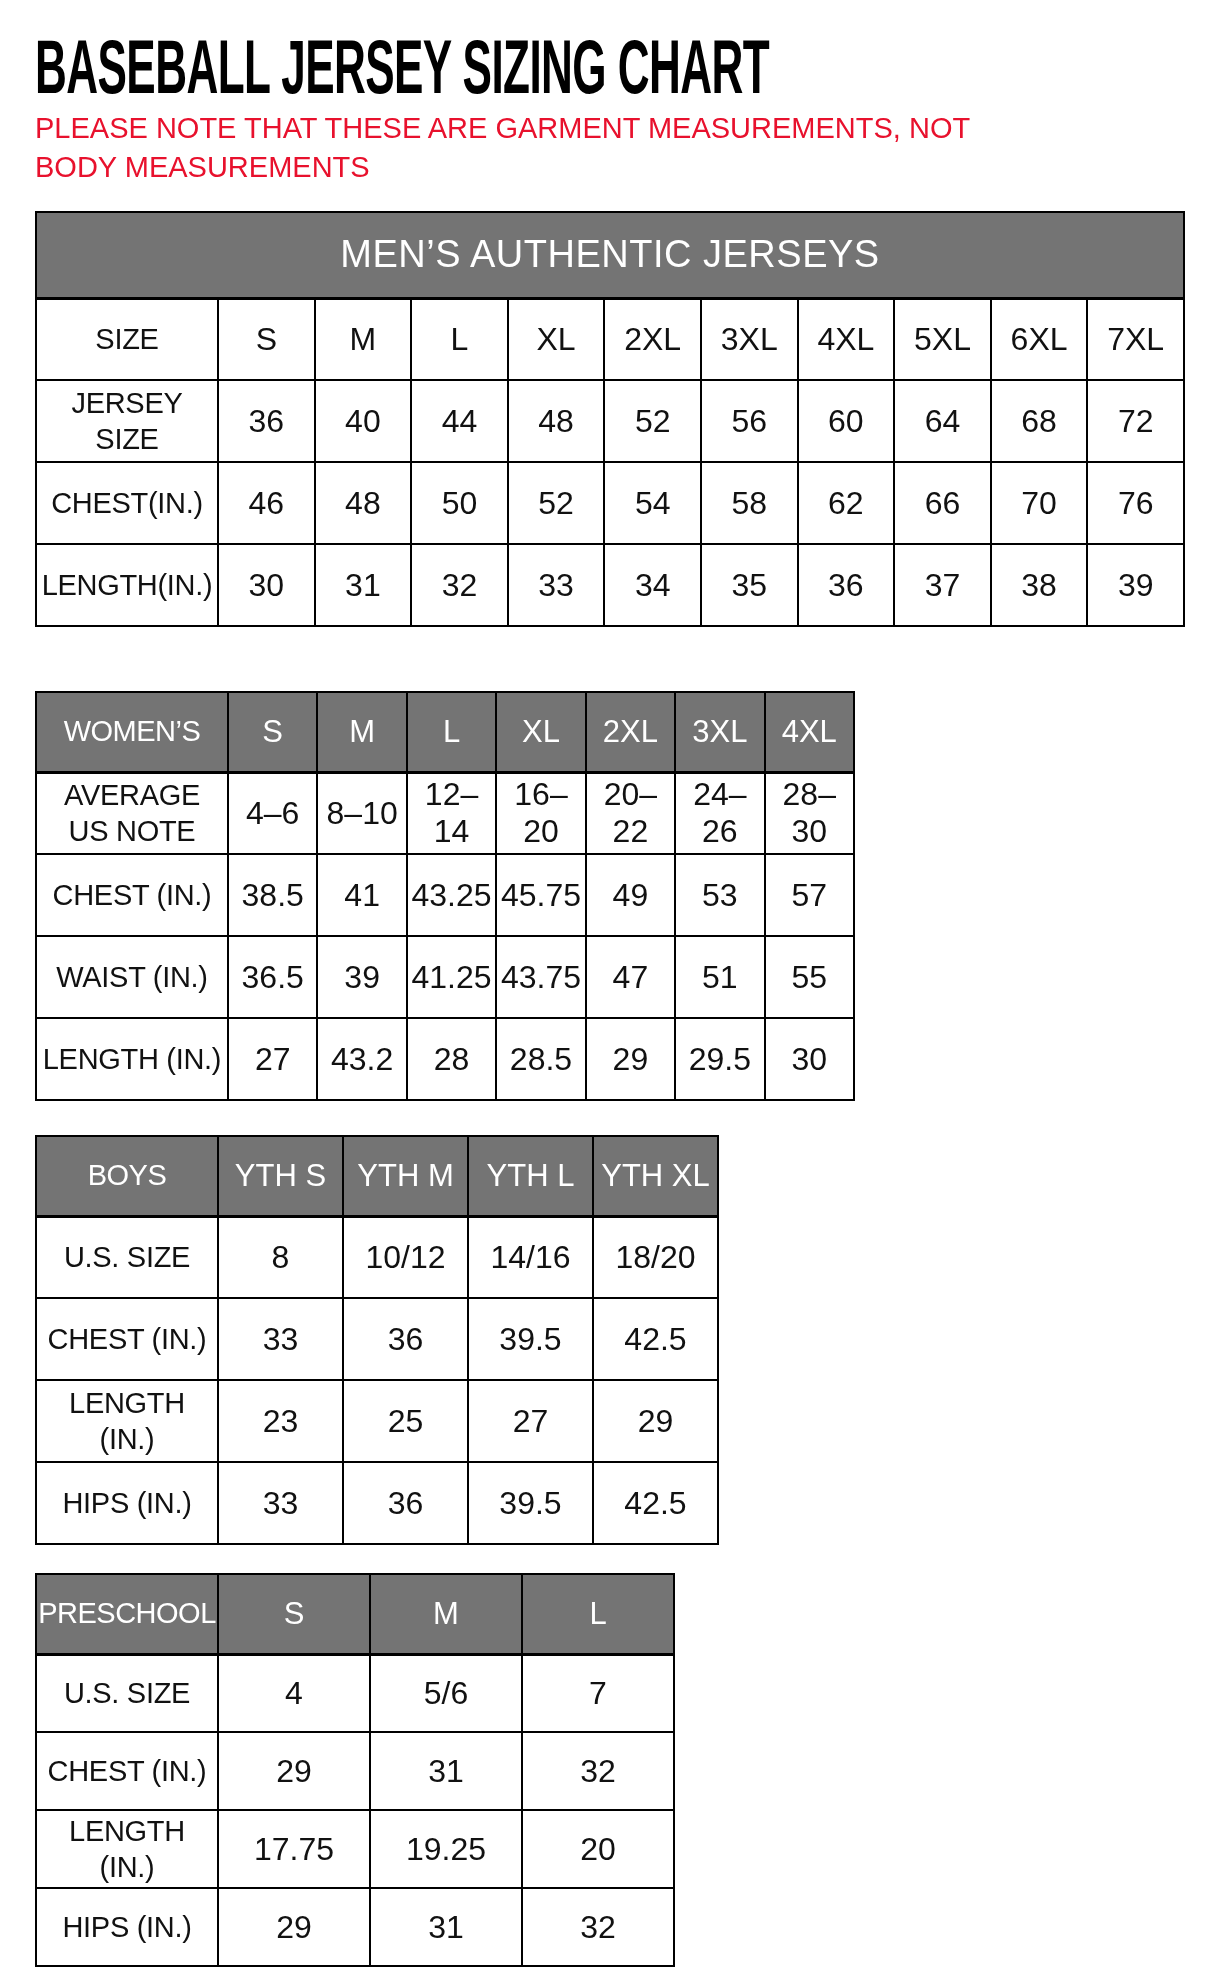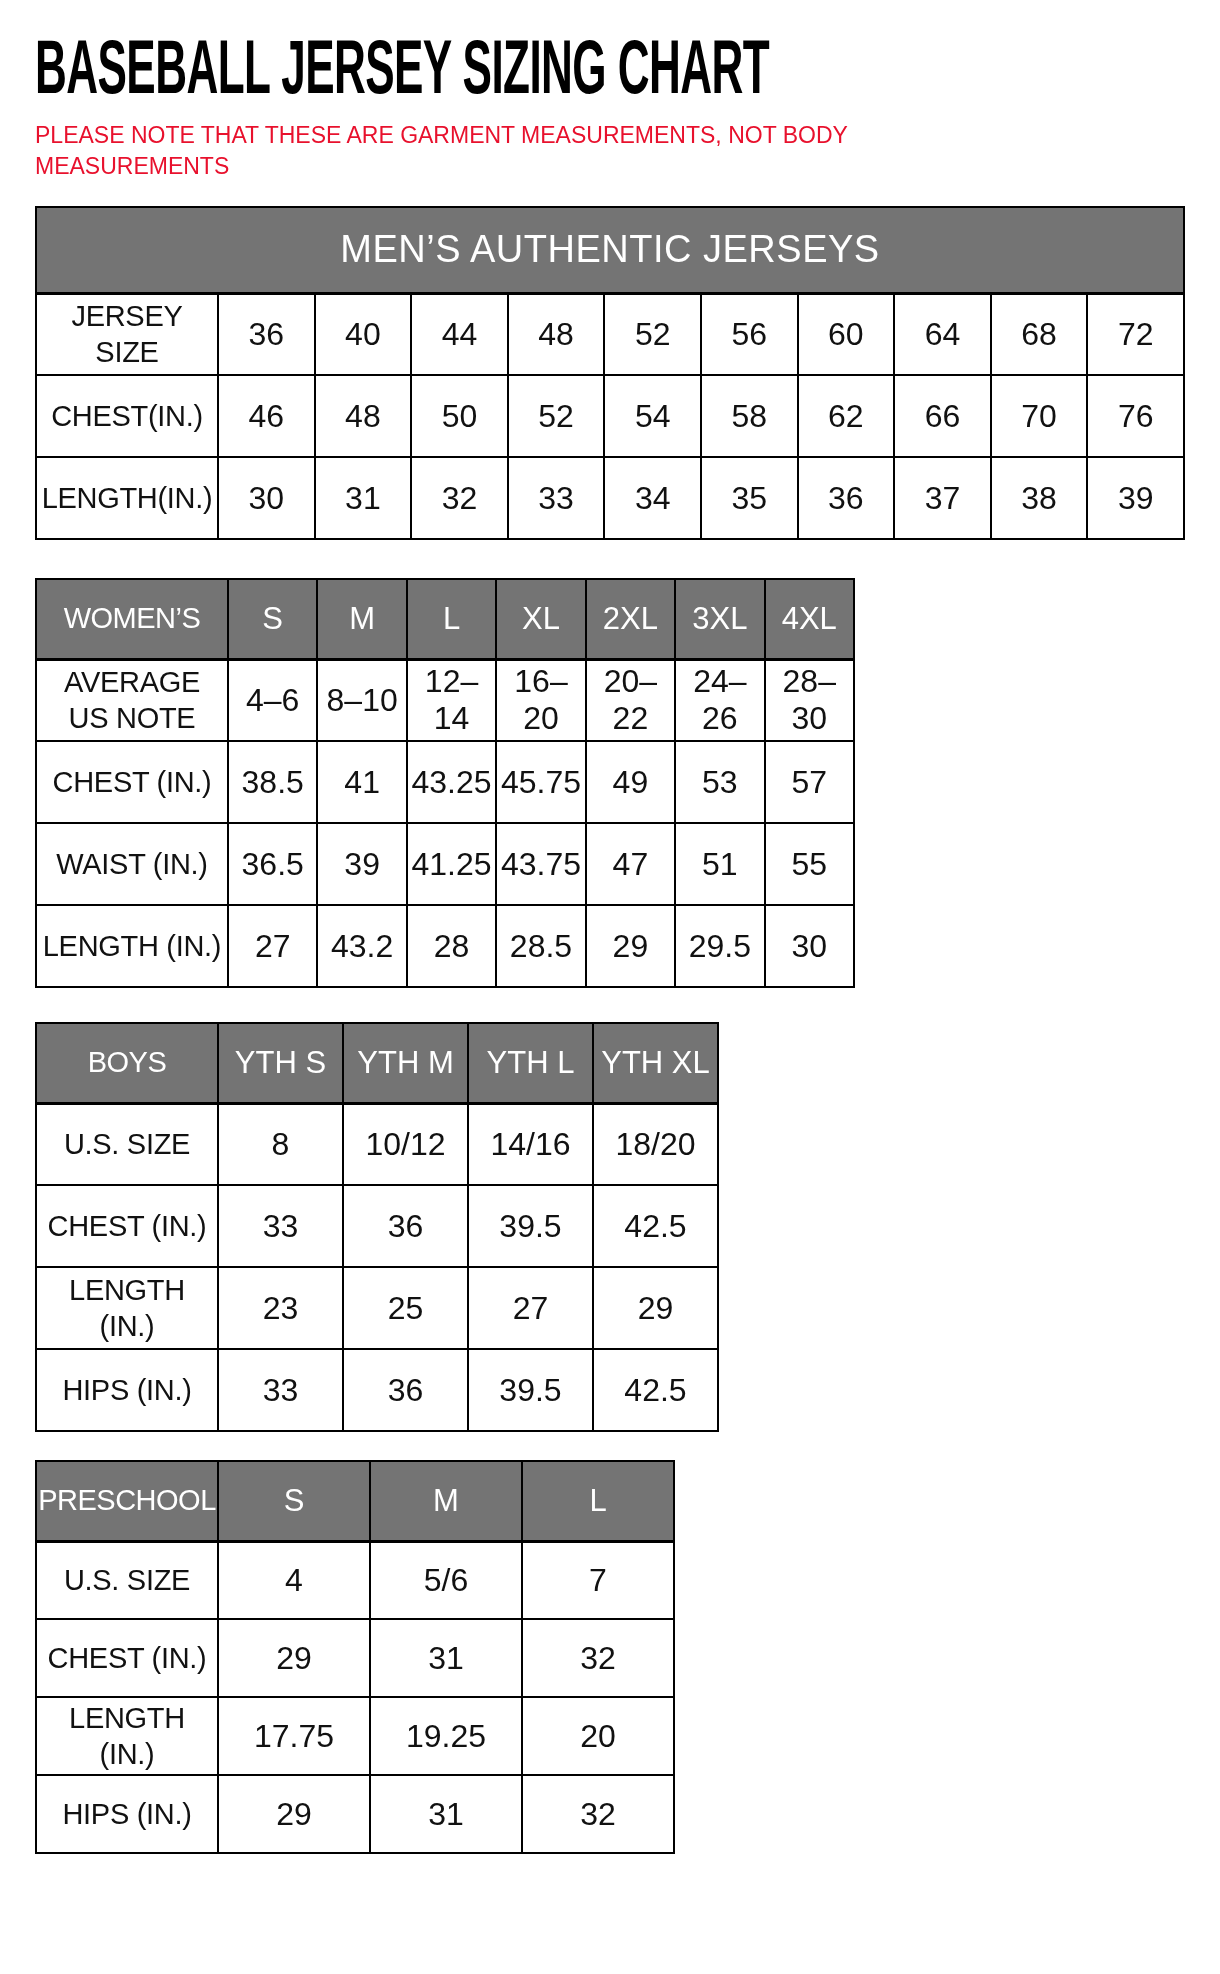--- a/index.html
+++ b/index.html
@@ -23,24 +23,24 @@
     line-height:0.92;
     font-weight:bold;
     letter-spacing:-1px;
     white-space:nowrap;
     transform:scaleX(0.58);
     transform-origin:left top;
     margin-top:6px;
   }
   .note{
     color:var(--red);
-    font-size:23px;
+    font-size:29px;
     line-height:1.35;
     max-width:960px;
-    margin-top:18px;
+    margin-top:7px;
   }
   table.sizing{border-collapse:collapse;table-layout:fixed}
   .sizing th,.sizing td{
     border:2px solid var(--border);
     text-align:center;
     vertical-align:middle;
   }
   .sizing thead th{
     background:var(--gray);
     color:#fff;
@@ -53,21 +53,21 @@
   .sizing thead th.banner{font-size:38px;height:86px;letter-spacing:0.5px}
   .sizing tbody td{height:82px;font-size:32px;color:var(--cell);background:#fff}
   .sizing tbody td.row-label{
     font-size:29px;
     white-space:pre-line;
     line-height:1.25;
     padding:0 4px;
     letter-spacing:-0.3px;
   }
   #tbl-mens{margin-top:24px}
-  #tbl-womens{margin-top:38px}
+  #tbl-womens{margin-top:64px}
   #tbl-boys{margin-top:34px}
   #tbl-preschool{margin-top:28px}
   #tbl-preschool tbody td{height:78px}
 </style>
 </head>
 <body>
 
 <main class="page">
   <h1 class="title">BASEBALL JERSEY SIZING CHART</h1>
   <p class="note">PLEASE NOTE THAT THESE ARE GARMENT MEASUREMENTS, NOT BODY MEASUREMENTS</p>
@@ -85,20 +85,33 @@
         <col>
         <col>
         <col>
       </colgroup>
       <thead>
         <tr>
           <th colspan="11" class="banner">MEN’S AUTHENTIC JERSEYS</th>
         </tr>
       </thead>
       <tbody>
+        <tr>
+          <td class="row-label">SIZE</td>
+          <td>S</td>
+          <td>M</td>
+          <td>L</td>
+          <td>XL</td>
+          <td>2XL</td>
+          <td>3XL</td>
+          <td>4XL</td>
+          <td>5XL</td>
+          <td>6XL</td>
+          <td>7XL</td>
+        </tr>
         <tr>
           <td class="row-label">JERSEY SIZE</td>
           <td>36</td>
           <td>40</td>
           <td>44</td>
           <td>48</td>
           <td>52</td>
           <td>56</td>
           <td>60</td>
           <td>64</td>

